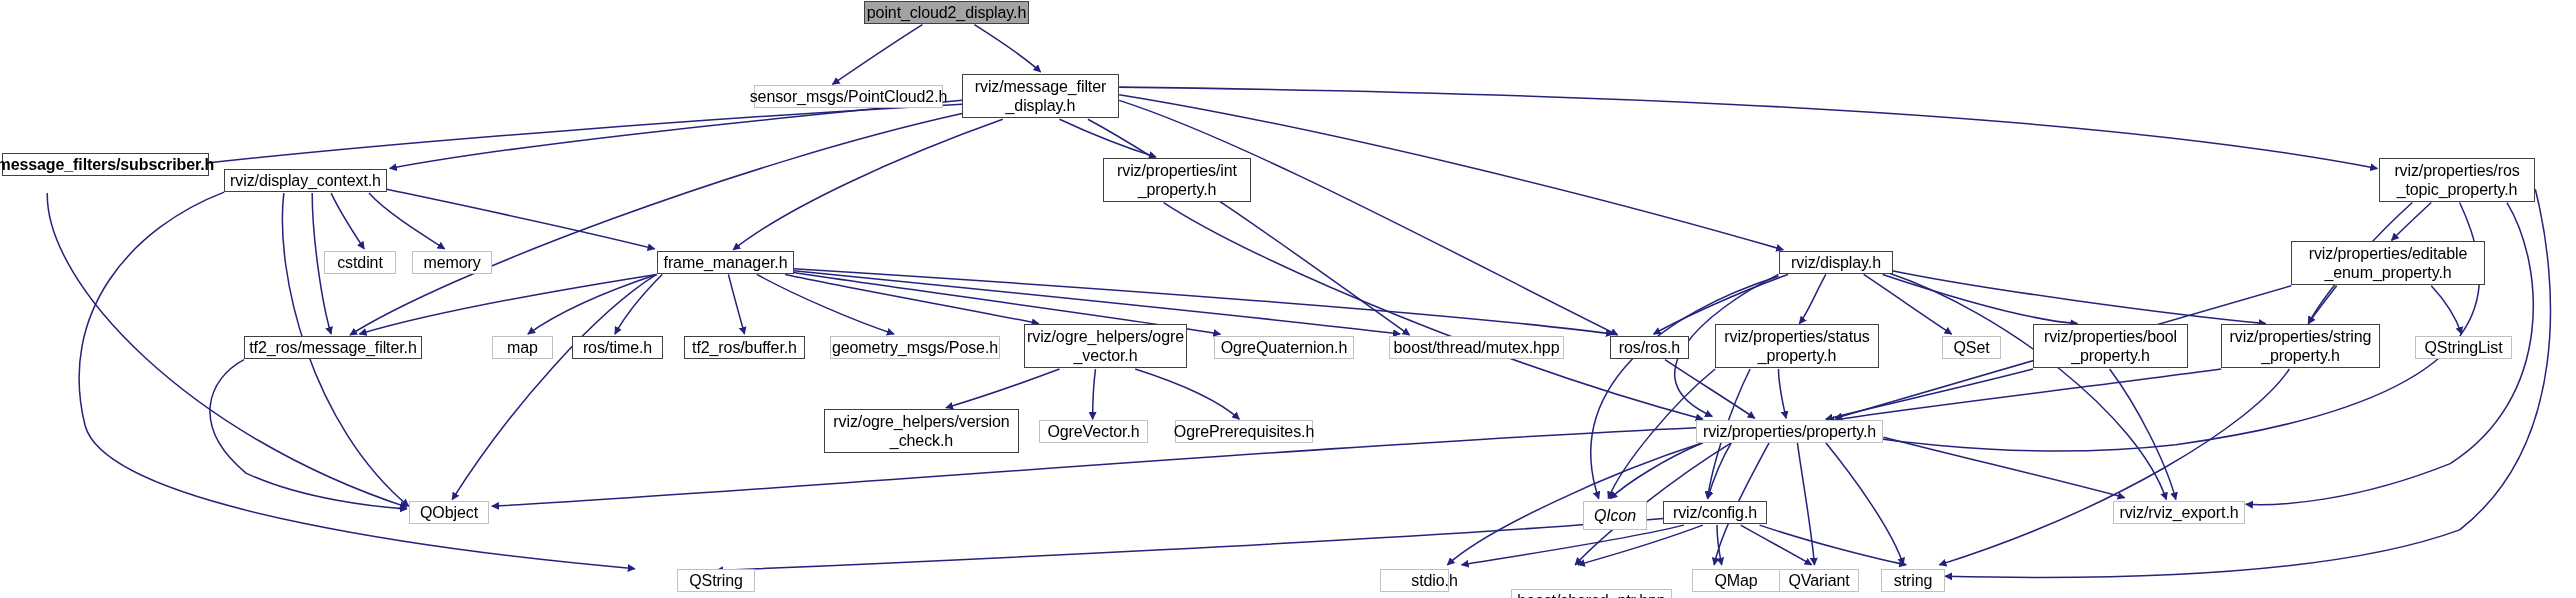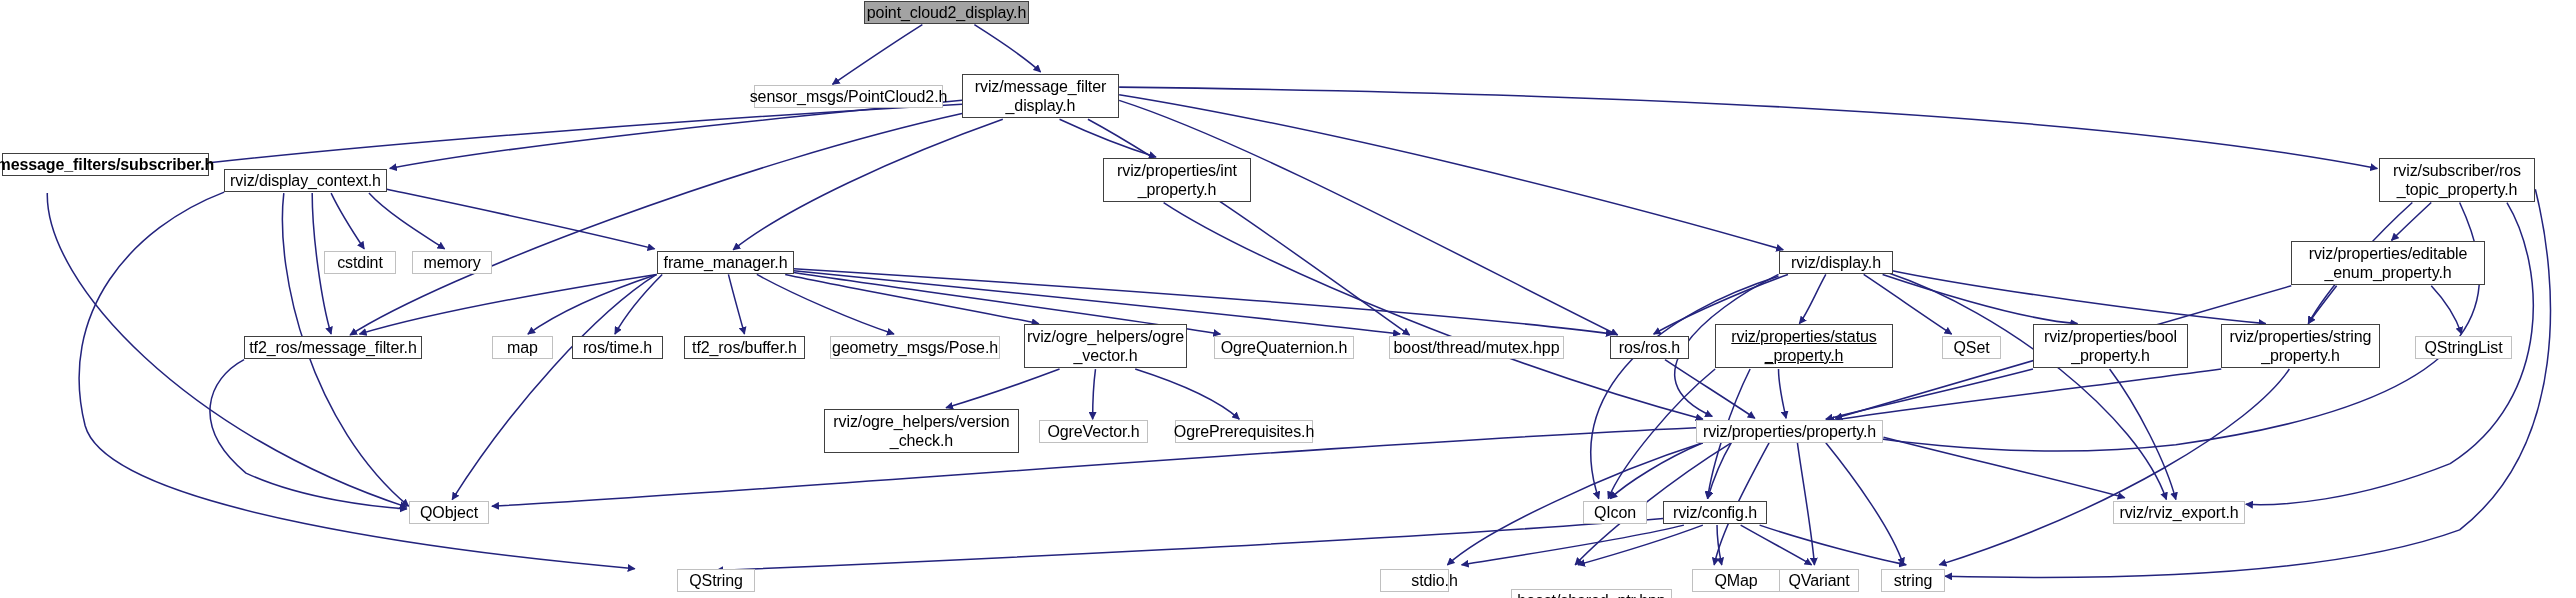--- a/index.html
+++ b/index.html
@@ -134,53 +134,53 @@
   </svg>
   <div id="nodes">
       <div class="node root" style="left: 864px; top: 0.9px; width: 165px; height: 23px;">point_cloud2_display.h</div>
       <div class="node " style="left: 754px; top: 85px; width: 189px; height: 23px;">sensor_msgs/PointCloud2.h</div>
       <div class="node strong" style="left: 962px; top: 74px; width: 157px; height: 44px;">rviz/message_filter
 _display.h</div>
       <div class="node strong" style="left: 1.9px; top: 153px; width: 207px; height: 23px; font-weight: bold;">message_filters/subscriber.h</div>
       <div class="node strong" style="left: 224px; top: 169px; width: 163px; height: 23px;">rviz/display_context.h</div>
       <div class="node strong" style="left: 1103px; top: 158px; width: 148px; height: 44px;">rviz/properties/int
 _property.h</div>
-      <div class="node strong" style="left: 2379px; top: 158px; width: 156px; height: 44px;">rviz/subscriber/ros
+      <div class="node strong" style="left: 2379px; top: 158px; width: 156px; height: 44px;">rviz/properties/ros
 _topic_property.h</div>
       <div class="node " style="left: 324px; top: 251px; width: 72px; height: 23px;">cstdint</div>
       <div class="node " style="left: 412px; top: 251px; width: 80px; height: 23px;">memory</div>
       <div class="node strong" style="left: 657px; top: 251px; width: 137px; height: 23px;">frame_manager.h</div>
       <div class="node strong" style="left: 1779px; top: 251px; width: 114px; height: 23px;">rviz/display.h</div>
       <div class="node strong" style="left: 2291px; top: 241px; width: 194px; height: 44px;">rviz/properties/editable
 _enum_property.h</div>
       <div class="node strong" style="left: 244px; top: 336px; width: 178px; height: 23px;">tf2_ros/message_filter.h</div>
       <div class="node " style="left: 492px; top: 336px; width: 61px; height: 23px;">map</div>
       <div class="node strong" style="left: 572px; top: 336px; width: 91px; height: 23px;">ros/time.h</div>
       <div class="node strong" style="left: 684px; top: 336px; width: 121px; height: 23px;">tf2_ros/buffer.h</div>
       <div class="node " style="left: 830px; top: 336px; width: 170px; height: 23px;">geometry_msgs/Pose.h</div>
       <div class="node strong" style="left: 1024px; top: 324px; width: 163px; height: 44px;">rviz/ogre_helpers/ogre
 _vector.h</div>
       <div class="node " style="left: 1214px; top: 336px; width: 140px; height: 23px;">OgreQuaternion.h</div>
       <div class="node " style="left: 1389px; top: 336px; width: 175px; height: 23px;">boost/thread/mutex.hpp</div>
       <div class="node strong" style="left: 1610px; top: 336px; width: 79px; height: 23px;">ros/ros.h</div>
-      <div class="node strong" style="left: 1715px; top: 324px; width: 178px; height: 44px; text-decoration: underline;">rviz/properties/status
+      <div class="node strong" style="left: 1715px; top: 324px; width: 164px; height: 44px;">rviz/properties/status
 _property.h</div>
       <div class="node " style="left: 1942px; top: 336px; width: 59px; height: 23px;">QSet</div>
       <div class="node strong" style="left: 2033px; top: 324px; width: 155px; height: 44px;">rviz/properties/bool
 _property.h</div>
       <div class="node strong" style="left: 2221px; top: 324px; width: 159px; height: 44px;">rviz/properties/string
 _property.h</div>
       <div class="node " style="left: 2415px; top: 336px; width: 97px; height: 23px;">QStringList</div>
       <div class="node strong" style="left: 824px; top: 409px; width: 195px; height: 44px;">rviz/ogre_helpers/version
 _check.h</div>
       <div class="node " style="left: 1039px; top: 420px; width: 109px; height: 23px;">OgreVector.h</div>
       <div class="node " style="left: 1175px; top: 420px; width: 138px; height: 23px;">OgrePrerequisites.h</div>
       <div class="node " style="left: 1696px; top: 420px; width: 187px; height: 23px;">rviz/properties/property.h</div>
       <div class="node " style="left: 409px; top: 501px; width: 80px; height: 23px;">QObject</div>
-      <div class="node " style="left: 1583px; top: 501px; width: 64px; height: 23px;">QIcon</div>
+      <div class="node " style="left: 1583px; top: 501px; width: 64px; height: 29px; font-style: italic;">QIcon</div>
       <div class="node strong" style="left: 1663px; top: 501px; width: 104px; height: 23px;">rviz/config.h</div>
       <div class="node " style="left: 2113px; top: 501px; width: 132px; height: 23px;">rviz/rviz_export.h</div>
       <div class="node " style="left: 637px; top: 569px; width: 78px; height: 23px; margin-left: 40px;">QString</div>
       <div class="node " style="left: 1380px; top: 569px; width: 69px; height: 23px; padding-left: 40px;">stdio.h</div>
       <div class="node " style="left: 1511px; top: 569px; width: 161px; height: 23px; margin-top: 20px;">boost/shared_ptr.hpp</div>
       <div class="node " style="left: 1692px; top: 569px; width: 88px; height: 23px;">QMap</div>
       <div class="node " style="left: 1779px; top: 569px; width: 80px; height: 23px;">QVariant</div>
       <div class="node " style="left: 1881px; top: 569px; width: 64px; height: 23px;">string</div>
     </div>
 </div>

